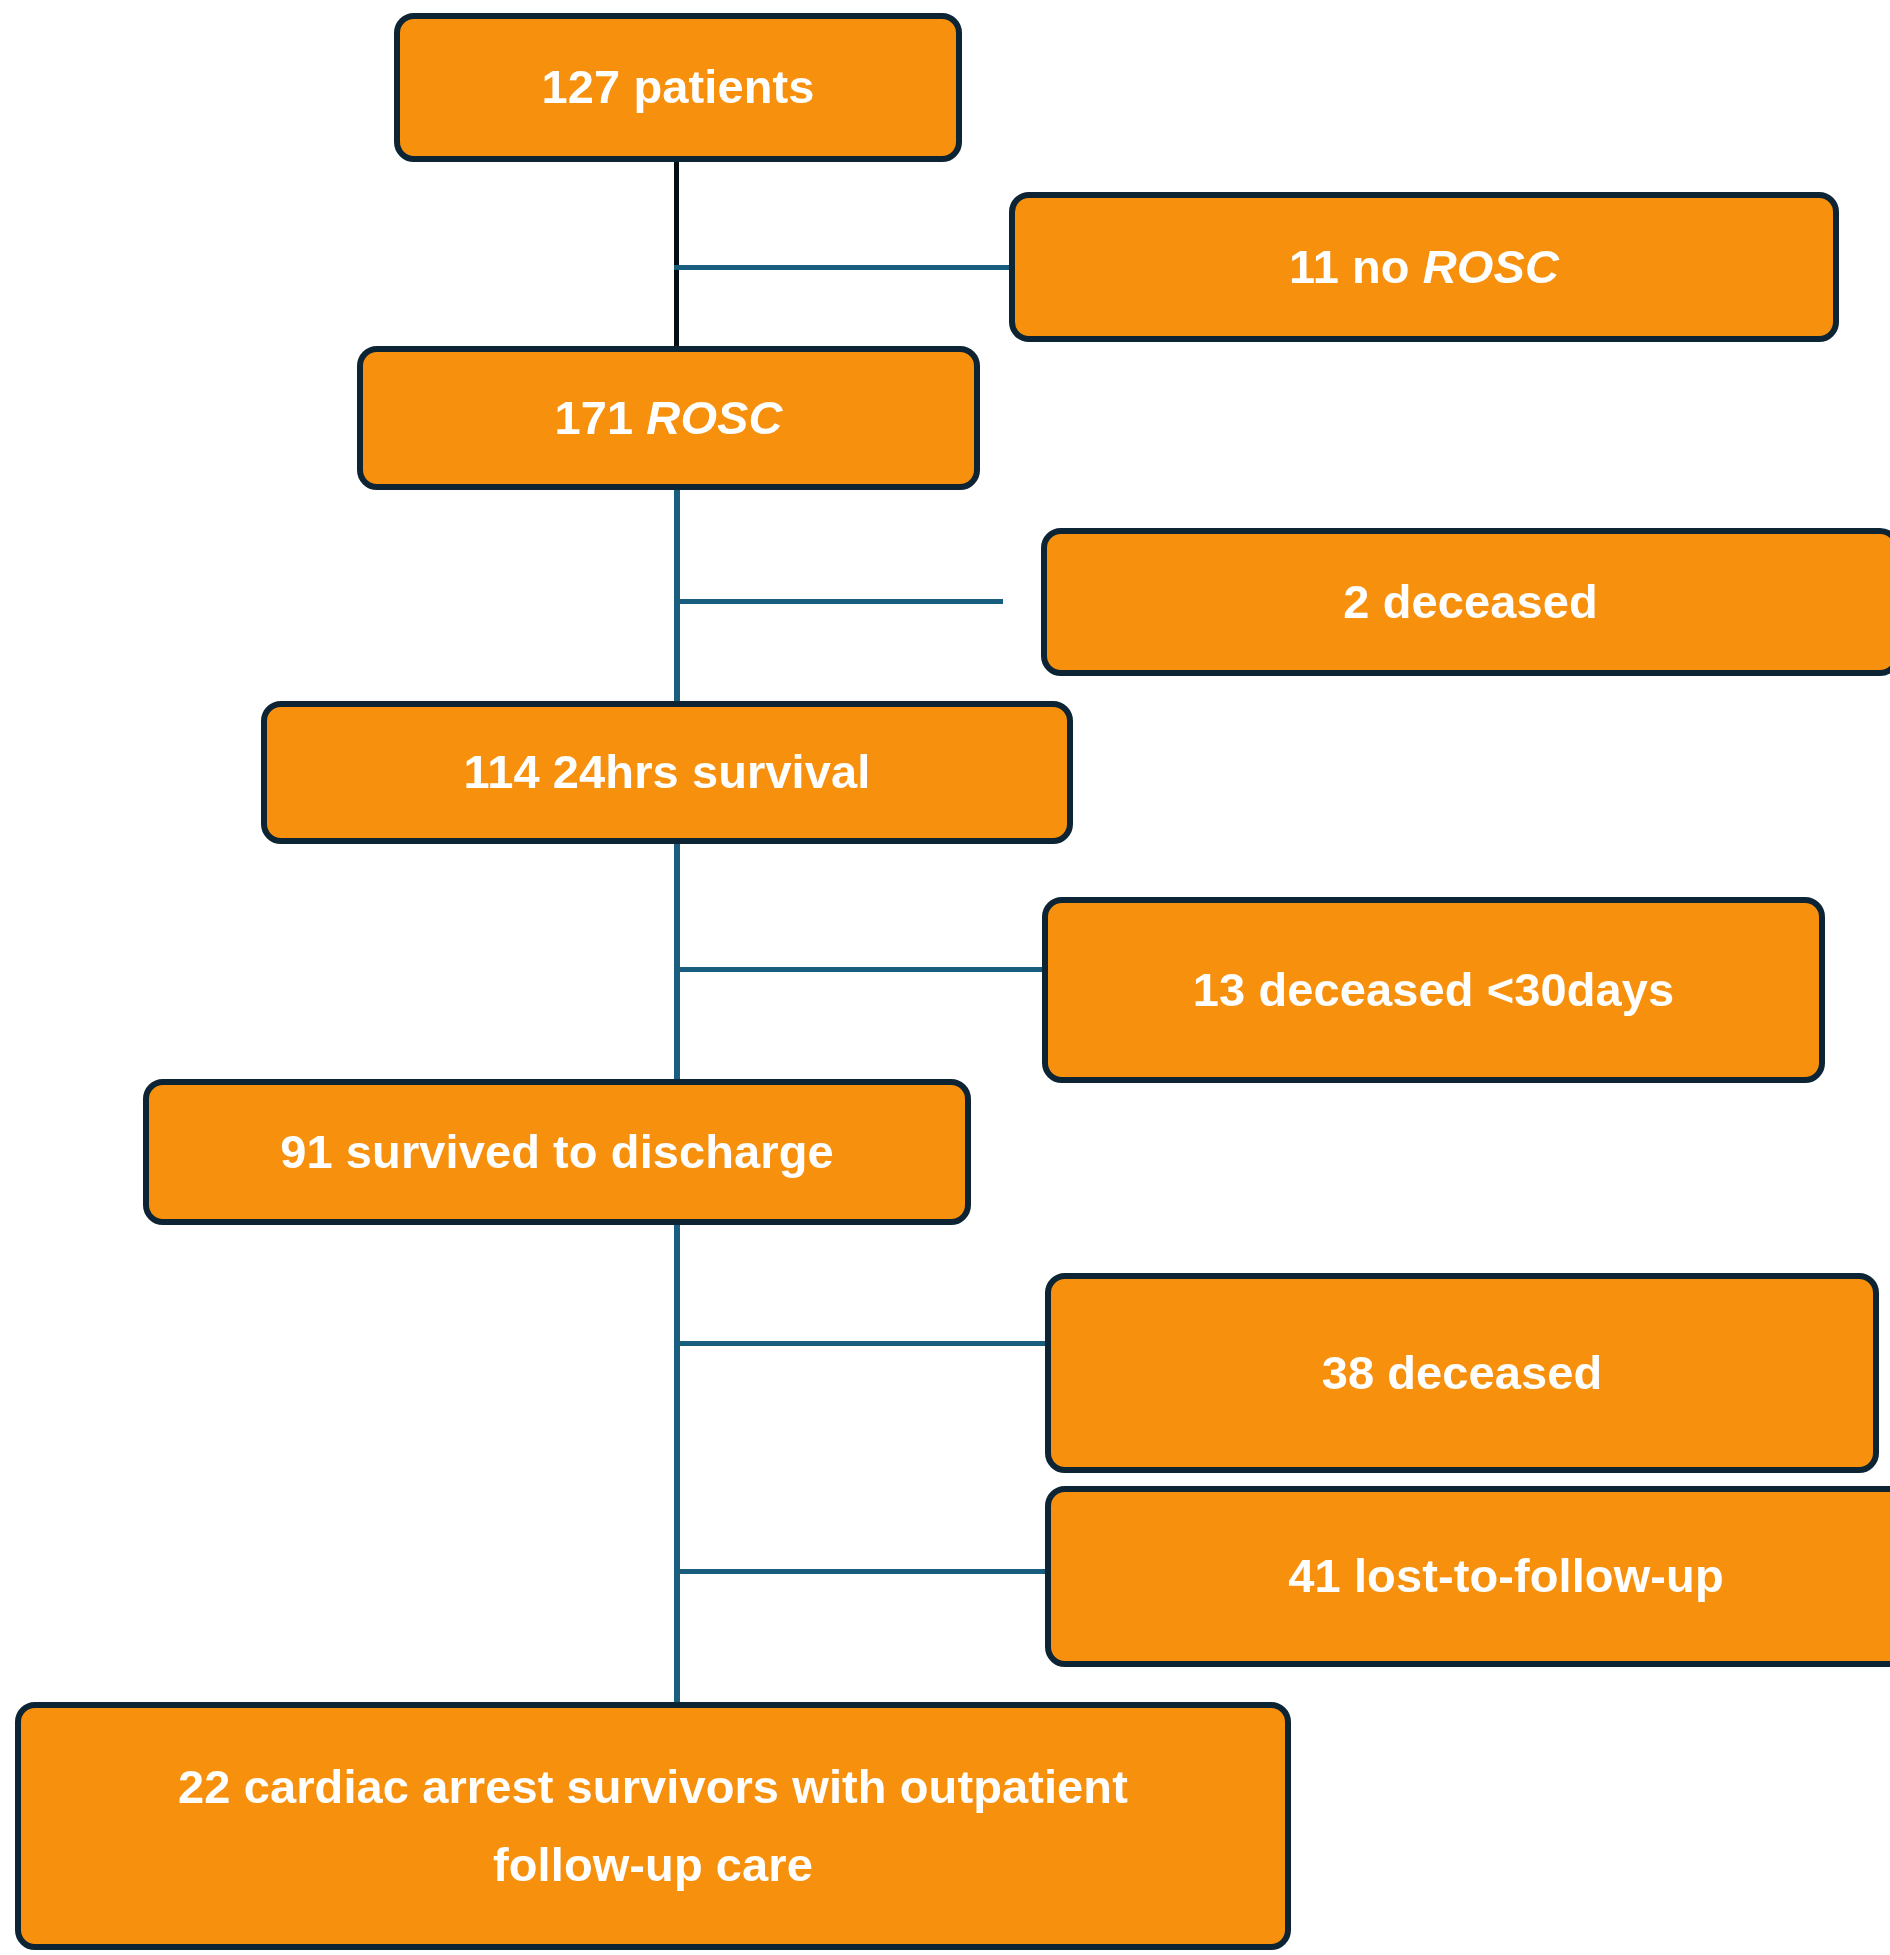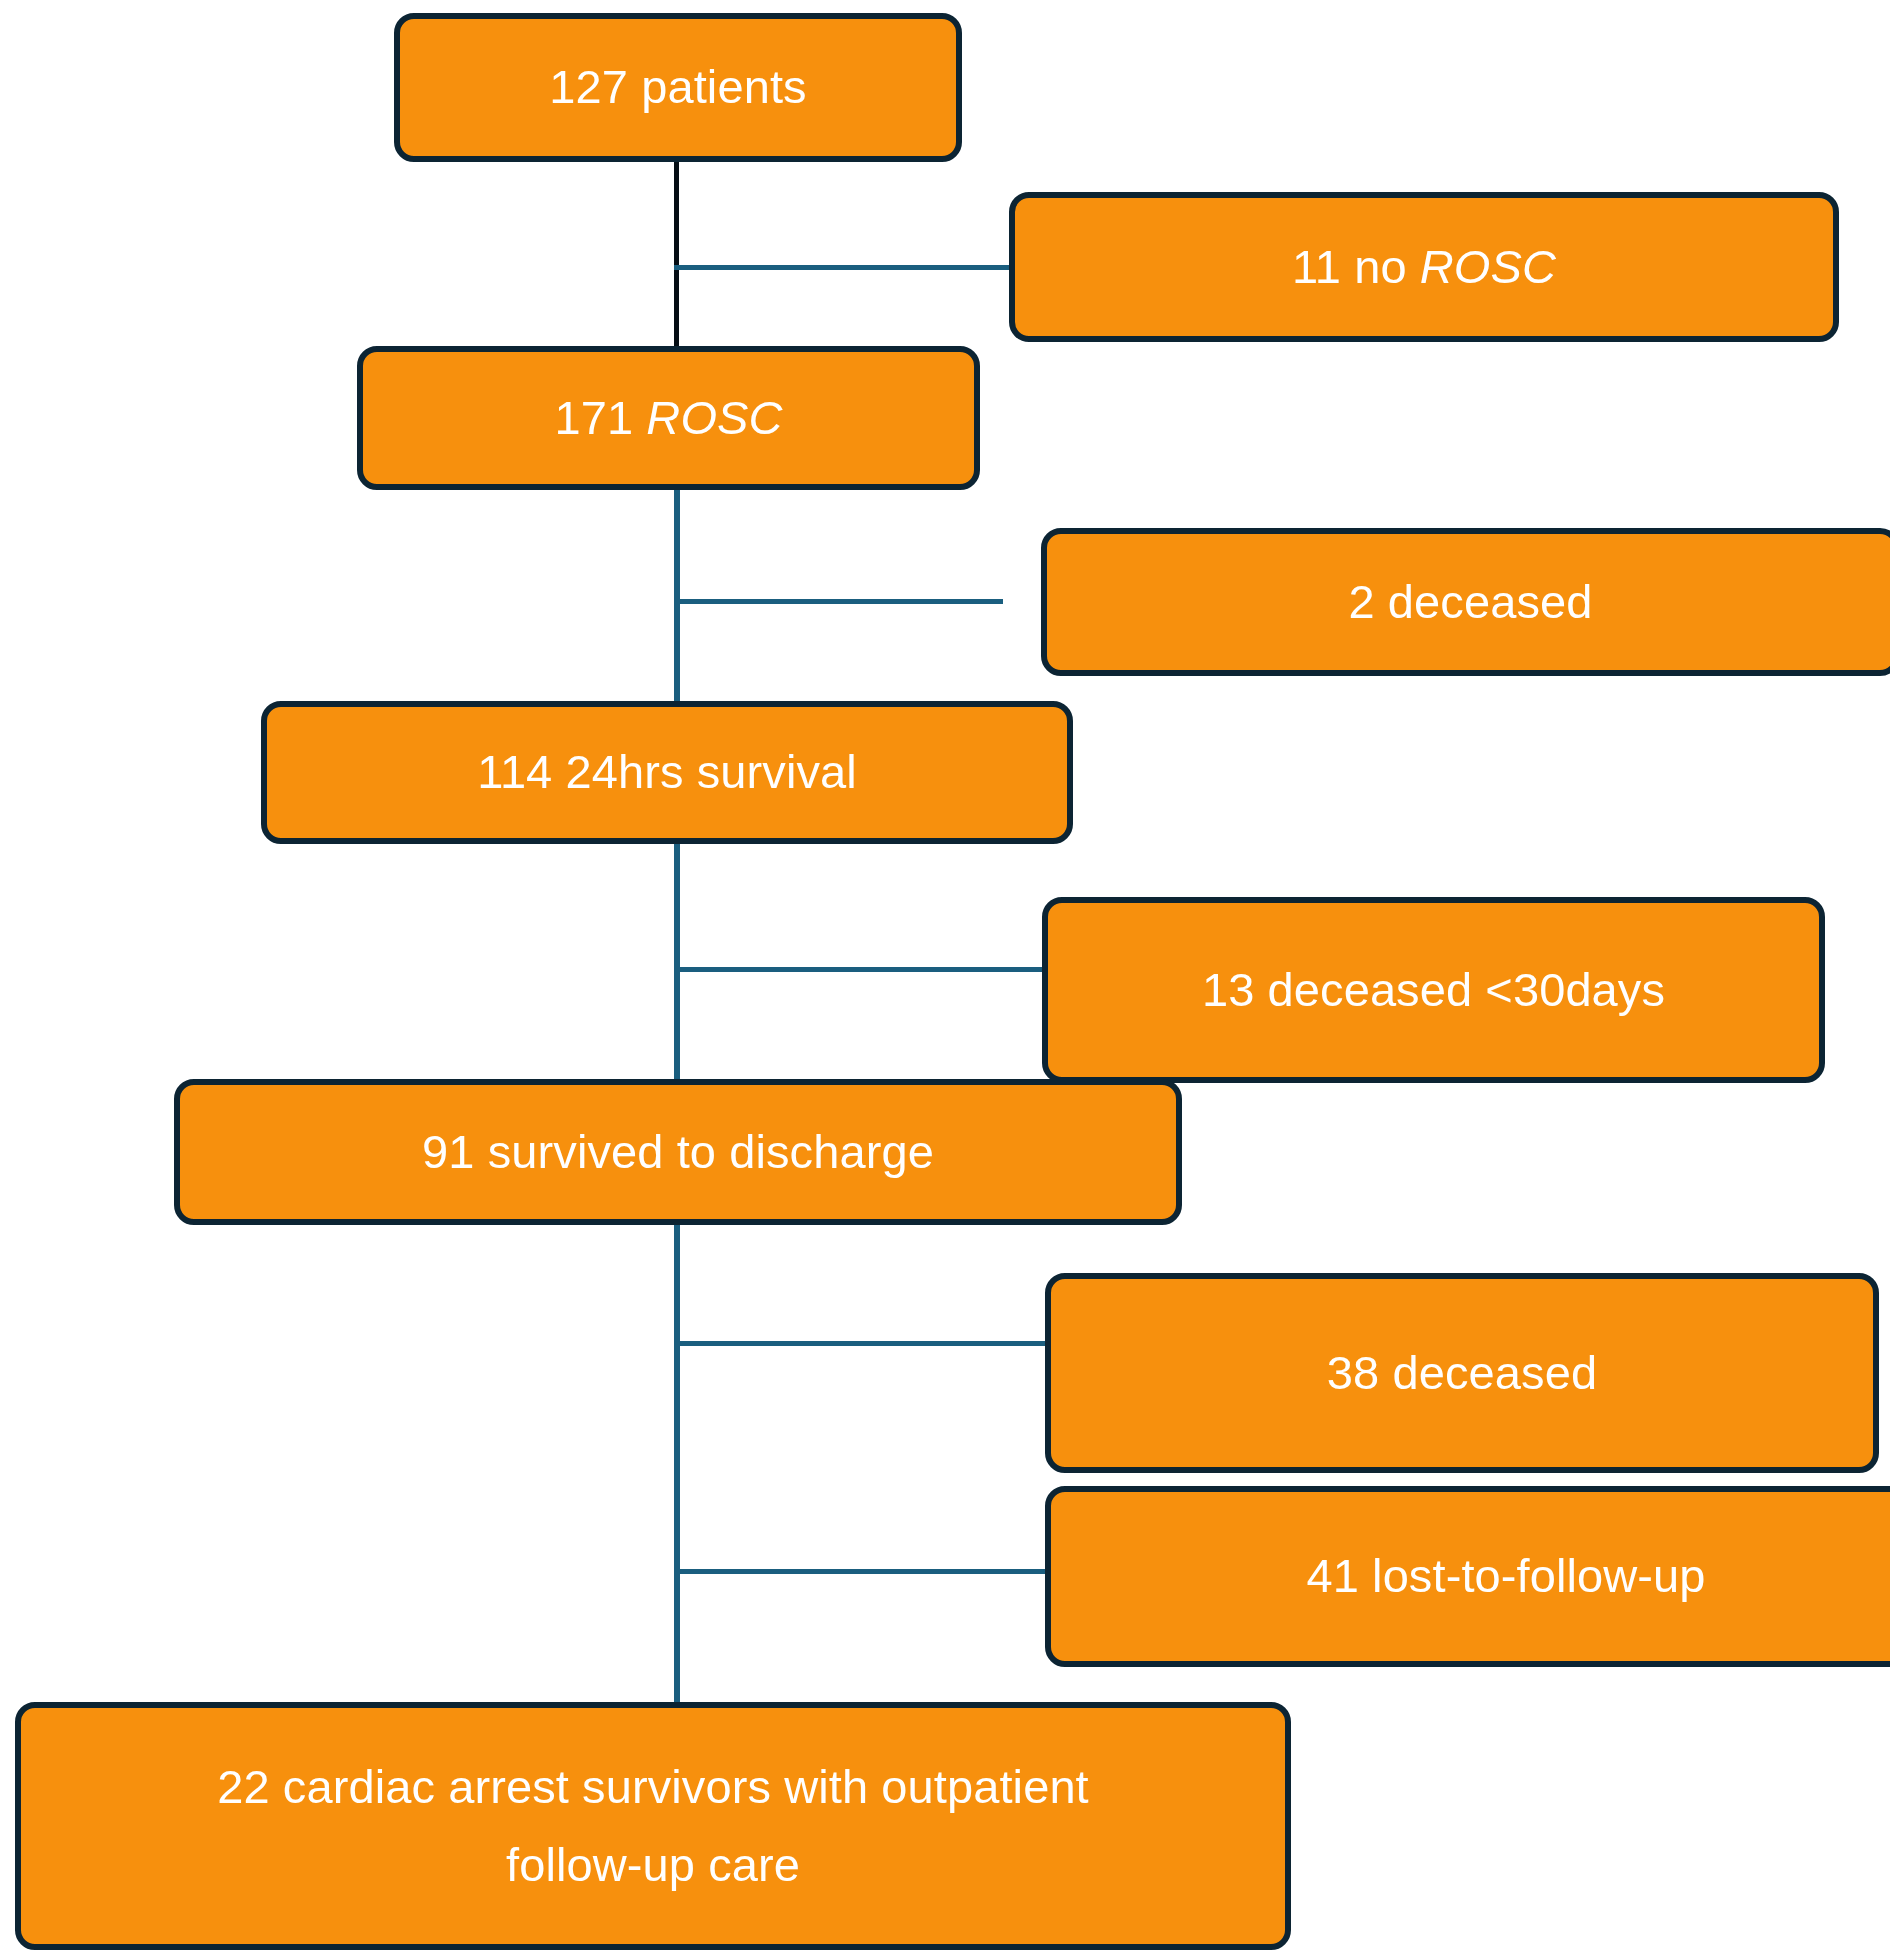--- a/index.html
+++ b/index.html
@@ -23,21 +23,21 @@
     background: #F7900D;
     border: 6.6px solid #0C2433;
     border-radius: 20px;
     display: flex;
     align-items: center;
     justify-content: center;
     text-align: center;
     color: #ffffff;
     font-size: 47px;
     line-height: 1.42;
-    font-weight: 400;
+    font-weight: 700;
     letter-spacing: 0.1px;
     padding: 0 20px;
     z-index: 3;
   }
   .node .label {
     display: block;
     width: 100%;
   }
   .node em {
     font-style: italic;
@@ -103,21 +103,21 @@
   </div>
 
   <div class="node" style="left:261px; top:701px; width:812px; height:143px;">
     <span class="label">114 24hrs survival</span>
   </div>
 
   <div class="node" style="left:1042px; top:897px; width:783px; height:186px;">
     <span class="label">13 deceased &lt;30days</span>
   </div>
 
-  <div class="node" style="left:143px; top:1079px; width:1008px; height:146px;margin-left:31px;">
+  <div class="node" style="left:143px; top:1079px; width:828px; height:146px;">
     <span class="label">91 survived to discharge</span>
   </div>
 
   <div class="node" style="left:1045px; top:1273px; width:834px; height:200px;">
     <span class="label">38 deceased</span>
   </div>
 
   <div class="node" style="left:1045px; top:1486px; width:922px; height:181px;">
     <span class="label">41 lost-to-follow-up</span>
   </div>

